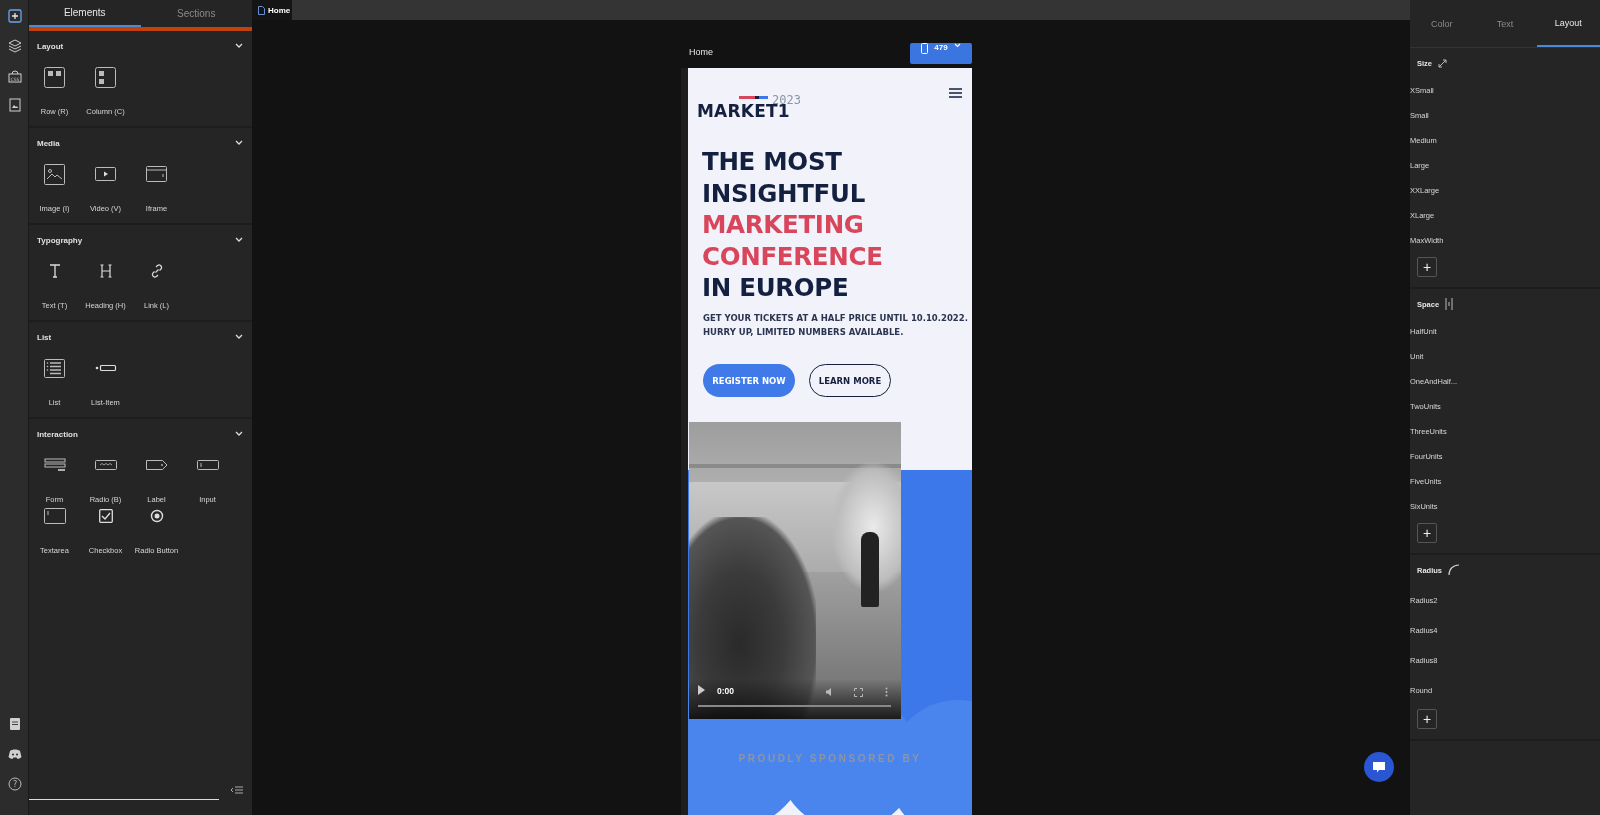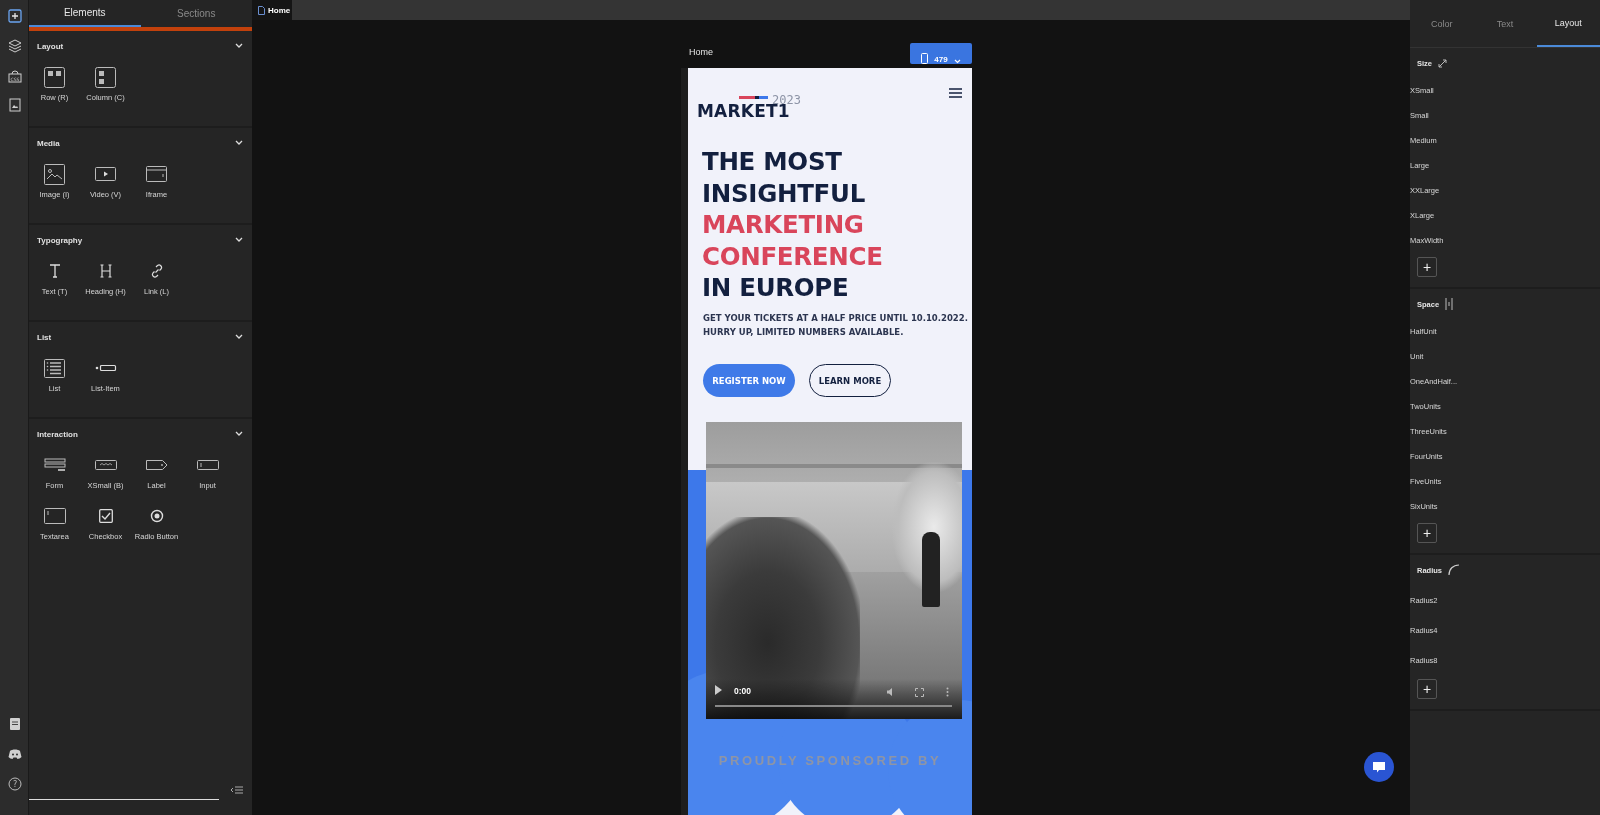--- a/index.html
+++ b/index.html
@@ -9,56 +9,56 @@
 .left{position:absolute;left:29px;top:0;width:223px;height:815px;background:#252525}
 .ltabs{height:31px;display:flex;border-bottom:4px solid #c2410c}
 .ltab{flex:1;display:flex;align-items:center;justify-content:center;font-size:10px;color:#8a8a8a;cursor:pointer}
 .ltab.active{color:#e8e8e8;border-bottom:2px solid #4b8ad8}
 .sec{border-bottom:2px solid #1d1d1d}
 .sec-h{height:30px;display:flex;align-items:center;justify-content:space-between;padding:0 8px 0 8px;font-size:8px;font-weight:bold;color:#e0e0e0}
 .sec-h .chev{width:10px;height:10px;display:flex;align-items:center;justify-content:center}
 .items{display:flex;flex-wrap:wrap;padding:4px 0 10px 0}
 .item{width:51px;height:51px;display:flex;flex-direction:column;align-items:center;justify-content:flex-start;cursor:pointer}
 .item .ic{height:24px;width:30px;display:flex;align-items:center;justify-content:center}
-.item .lb{margin-top:4px;font-size:7.5px;color:#d6d6d6;white-space:nowrap}
+.item .lb{margin-top:18px;font-size:7.5px;color:#d6d6d6;white-space:nowrap}
 .collapse-ic{position:absolute;right:8px;bottom:24px;width:14px;height:10px}
 .lbottom{position:absolute;left:29px;bottom:15px;width:190px;height:1px;background:#ddd}
 .topbar{position:absolute;left:252px;top:0;width:1158px;height:20px;background:#343434}
 .tab-home{position:absolute;left:0;top:0;height:20px;width:40px;background:#151515;display:flex;align-items:center;padding-left:6px;gap:3px;font-size:8px;font-weight:bold;color:#fff}
 .canvas{position:absolute;left:252px;top:20px;width:1158px;height:795px;background:#121212}
 .page-label{position:absolute;left:689px;top:47px;font-size:9px;color:#e6e6e6}
-.device-btn{position:absolute;left:910px;top:43px;width:62px;height:21px;background:#3a75e0;border-radius:2px;display:flex;align-items:flex-end;justify-content:center;gap:6px;font-size:8px;color:#fff;font-weight:bold;cursor:pointer}
+.device-btn{position:absolute;left:910px;top:43px;width:62px;height:21px;background:#3a75e0;border-radius:2px;display:flex;align-items:flex-start;justify-content:center;gap:6px;font-size:8px;color:#fff;font-weight:bold;cursor:pointer}
 .frame-shadow{position:absolute;left:681px;top:68px;width:7px;height:747px;background:#1e1e1e}
 .frame{position:absolute;left:688px;top:68px;width:284px;height:747px;background:#f1f2fa;overflow:hidden}
 .logo{position:absolute;left:9px;top:26px;width:120px;height:30px}
 .logo .bars{position:absolute;left:42px;top:2px;width:30px;height:4px;display:flex}
 .logo .word{position:absolute;left:0;top:7px;font-size:17px;font-weight:bold;color:#13203f;letter-spacing:.2px;font-family:"DejaVu Sans",sans-serif}
 .logo .year{position:absolute;left:75px;top:-1px;font-size:12px;color:#8d94a6;font-family:"DejaVu Sans Mono",monospace}
 .burger{position:absolute;right:10px;top:16px;width:13px;height:10px;cursor:pointer}
 .headline{position:absolute;left:14px;top:78px;font-family:"DejaVu Sans",sans-serif;font-weight:bold;font-size:24.5px;line-height:31.5px;color:#13203f;letter-spacing:-.3px}
 .headline .red{color:#d9455b}
 .sub{position:absolute;left:15px;top:243px;font-size:8.5px;line-height:14px;font-weight:bold;color:#2c3550;font-family:"DejaVu Sans",sans-serif}
 .btn-reg{position:absolute;left:15px;top:296px;width:92px;height:33px;border-radius:17px;background:#3f7ae8;color:#fff;font-size:8.5px;font-weight:bold;display:flex;align-items:center;justify-content:center;cursor:pointer;font-family:"DejaVu Sans",sans-serif}
 .btn-learn{position:absolute;left:121px;top:296px;width:82px;height:33px;border-radius:17px;border:1.5px solid #13203f;color:#13203f;font-size:8.5px;font-weight:bold;display:flex;align-items:center;justify-content:center;cursor:pointer;font-family:"DejaVu Sans",sans-serif}
 .blue-band{position:absolute;left:0;top:402px;width:284px;height:268px;background:#3d78ea}
 .blue-band .wave{position:absolute;border-radius:50%;background:#4a85ee}
-.video{position:absolute;left:18px;top:354px;width:256px;height:297px;background:#6e6e6e;overflow:hidden;cursor:pointer}
+.video{position:absolute;left:1px;top:354px;width:212px;height:297px;background:#6e6e6e;overflow:hidden;cursor:pointer}
 .v-ceiling{position:absolute;left:0;top:0;width:100%;height:95px;background:linear-gradient(#9d9d9d,#b8b8b8)}
 .v-wall{position:absolute;left:0;top:60px;width:100%;height:100px;background:linear-gradient(#c8c8c8,#a9a9a9)}
 .v-floor{position:absolute;left:0;top:150px;width:100%;height:150px;background:linear-gradient(#a0a0a0,#6b6b6b)}
 .v-crowd{position:absolute;left:0;top:95px;width:60%;height:210px;background:radial-gradient(ellipse at 40% 60%,#2a2a2a 0%,#3b3b3b 40%,#555 70%,transparent 75%)}
 .v-rock{position:absolute;right:0;top:40px;width:70px;height:130px;background:radial-gradient(ellipse at 60% 50%,#eaeaea,#bdbdbd 60%,transparent 72%)}
 .v-person{position:absolute;right:22px;top:110px;width:18px;height:75px;background:#222;border-radius:8px 8px 2px 2px}
 .v-truss{position:absolute;left:0;top:42px;width:100%;height:4px;background:#8a8a8a}
 .v-ctrl{position:absolute;left:0;bottom:0;width:100%;height:40px;background:linear-gradient(transparent,rgba(0,0,0,.75))}
 .v-time{position:absolute;left:28px;bottom:23px;font-size:8.5px;color:#fff;font-weight:bold}
 .v-play{position:absolute;left:9px;bottom:24px;width:0;height:0;border-left:7px solid #ccc;border-top:5px solid transparent;border-bottom:5px solid transparent}
 .v-prog{position:absolute;left:9px;right:10px;bottom:12px;height:2px;background:#888}
 .v-ic{position:absolute;bottom:22px;width:10px;height:10px;display:flex;align-items:center;justify-content:center}
-.sponsor{position:absolute;left:0;top:685px;width:284px;text-align:center;font-size:13px;letter-spacing:2.6px;color:#8e95a6;font-weight:bold}
+.sponsor{position:absolute;left:0;top:685px;width:284px;text-align:center;font-size:10px;letter-spacing:2.6px;color:#8e95a6;font-weight:bold}
 .right{position:absolute;left:1410px;top:0;width:190px;height:815px;background:#252525}
 .rtabs{height:48px;display:flex;border-bottom:1px solid #333}
 .rtab{flex:1;display:flex;align-items:center;justify-content:center;font-size:9px;color:#8a8a8a;cursor:pointer}
 .rtab.active{color:#e8e8e8;border-bottom:2px solid #4b8ad8}
 .rsec{border-bottom:2px solid #1d1d1d;padding:0 0 6px 0}
 .rsec-h{height:30px;display:flex;align-items:center;padding-left:7px;font-size:7.5px;font-weight:bold;color:#e6e6e6;gap:6px}
 .ropt{height:25px;display:flex;align-items:center;font-size:7.5px;color:#d8d8d8;cursor:pointer}
 .ropt.tall{height:30px}
 .addbtn{margin:4px 0 4px 7px;width:20px;height:20px;border:1px solid #555;border-radius:2px;display:flex;align-items:center;justify-content:center;cursor:pointer;color:#eee;font-size:14px;line-height:1}
 .chat{position:absolute;left:1364px;top:752px;width:30px;height:30px;border-radius:50%;background:#2a55d3;display:flex;align-items:center;justify-content:center;cursor:pointer}
@@ -283,21 +283,21 @@
           </div>
         <div class="lb">Form</div>
       </div>
       <div class="item">
         <div class="ic">
             <svg width="22" height="10" viewBox="0 0 22 10">
               <rect x=".5" y=".5" width="21" height="9" rx="1" fill="none" stroke="#bbb"></rect>
               <path d="M5 5l2-1.5 2 1.5 2-1.5 2 1.5 2-1.5 2 1.5" fill="none" stroke="#bbb" stroke-width=".8"></path>
             </svg>
           </div>
-        <div class="lb">XSmall (B)</div>
+        <div class="lb">Radio (B)</div>
       </div>
       <div class="item">
         <div class="ic">
             <svg width="22" height="10" viewBox="0 0 22 10">
               <path d="M.5 .5h16l4.5 4.5-4.5 4.5h-16z" fill="none" stroke="#bbb"></path>
               <circle cx="16" cy="5" r=".9" fill="#bbb"></circle>
             </svg>
           </div>
         <div class="lb">Label</div>
       </div>
@@ -487,20 +487,21 @@
   <div class="rsec">
     <div class="rsec-h">
       <span>Radius</span>
       <svg width="12" height="12" viewBox="0 0 12 12">
           <path d="M1 11C1 5 5 1 11 1" fill="none" stroke="#ccc" stroke-width="1.2"></path>
         </svg>
     </div>
     <div class="ropt tall">Radius2</div>
     <div class="ropt tall">Radius4</div>
     <div class="ropt tall">Radius8</div>
+    <div class="ropt tall">Round</div>
     <div class="addbtn">+</div>
   </div>
 </div>
 
 <div class="chat">
   <svg width="14" height="12" viewBox="0 0 14 12">
       <path d="M1 1h12v8H7l-2 2.5V9H1z" fill="#fff"></path>
     </svg>
 </div>
 

